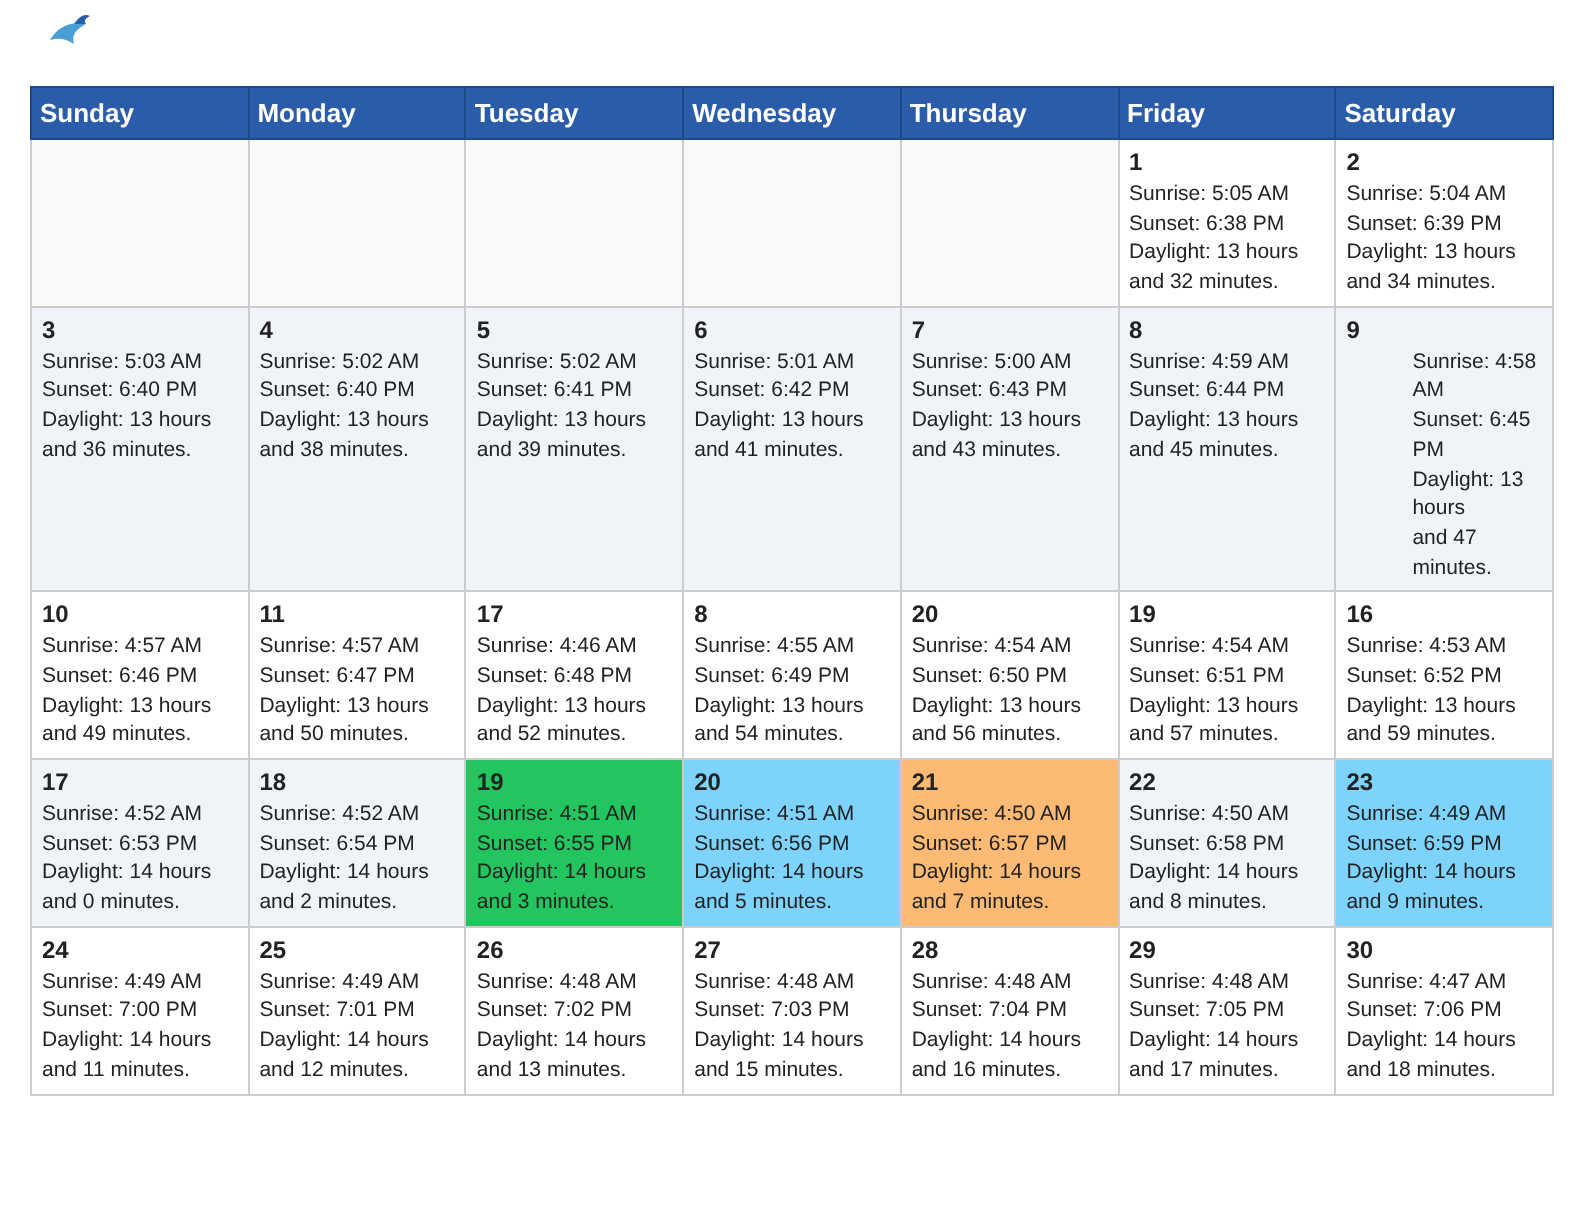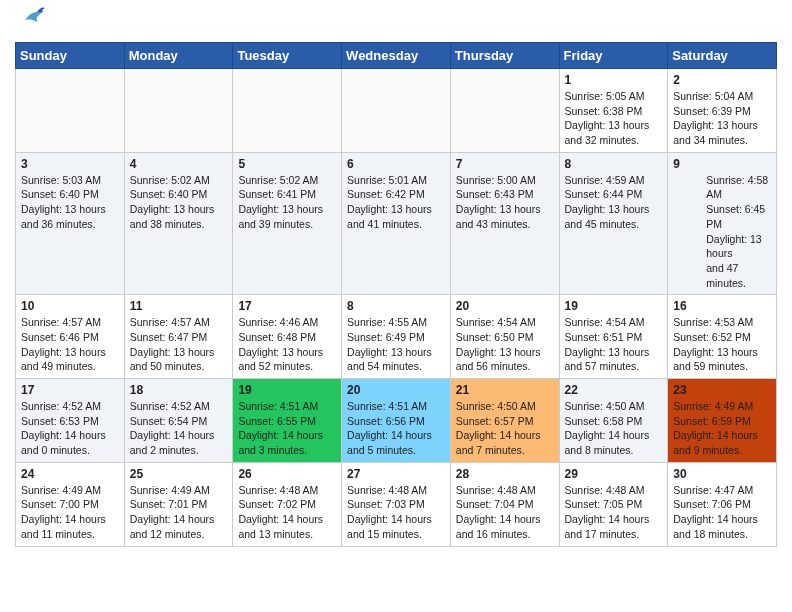--- a/index.html
+++ b/index.html
@@ -284,21 +284,21 @@
 Daylight: 14 hours
 and 7 minutes.</div>
           </td>
           <td style="background: rgb(240, 244, 248);">
             <span class="day-num">22</span>
             <div class="day-info" style="white-space: pre-line;">Sunrise: 4:50 AM
 Sunset: 6:58 PM
 Daylight: 14 hours
 and 8 minutes.</div>
           </td>
-          <td style="background: #c2410c;">
+          <td style="background: #7dd3fc;">
             <span class="day-num">23</span>
             <div class="day-info" style="white-space: pre-line;">Sunrise: 4:49 AM
 Sunset: 6:59 PM
 Daylight: 14 hours
 and 9 minutes.</div>
           </td>
         </tr>
         <tr>
           <td>
             <span class="day-num">24</span>

